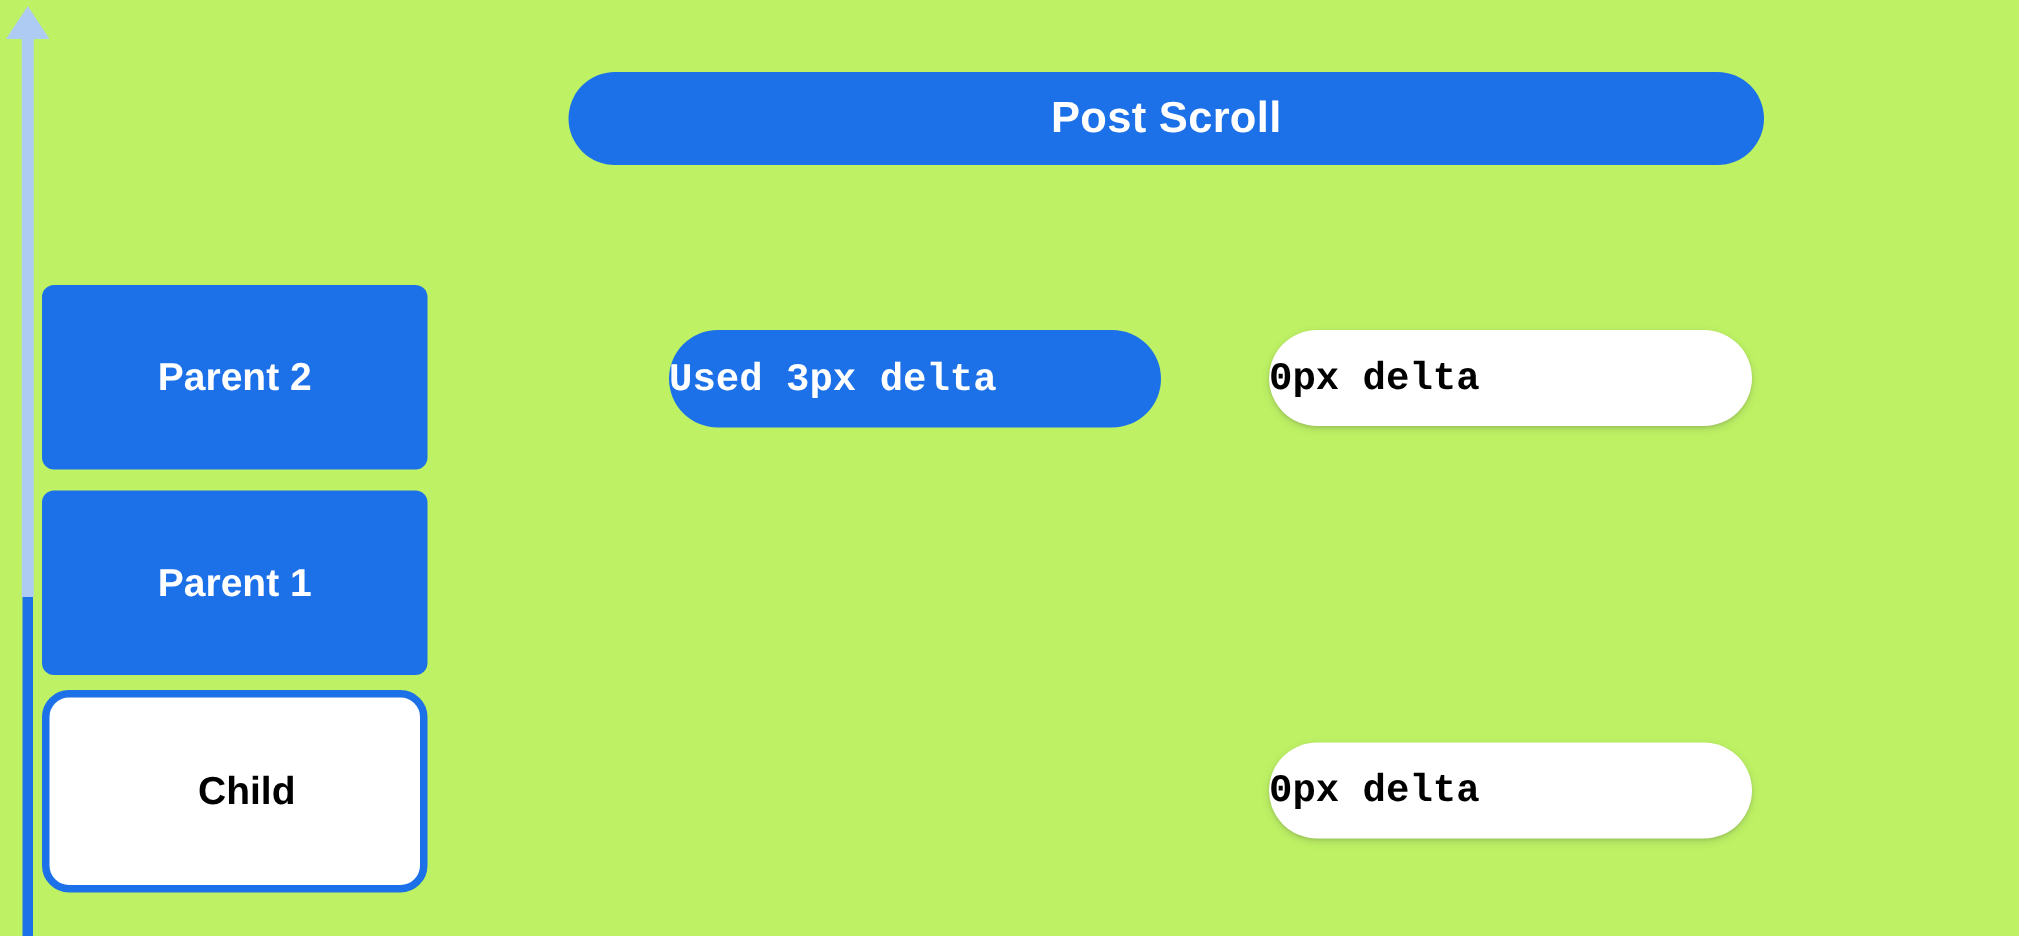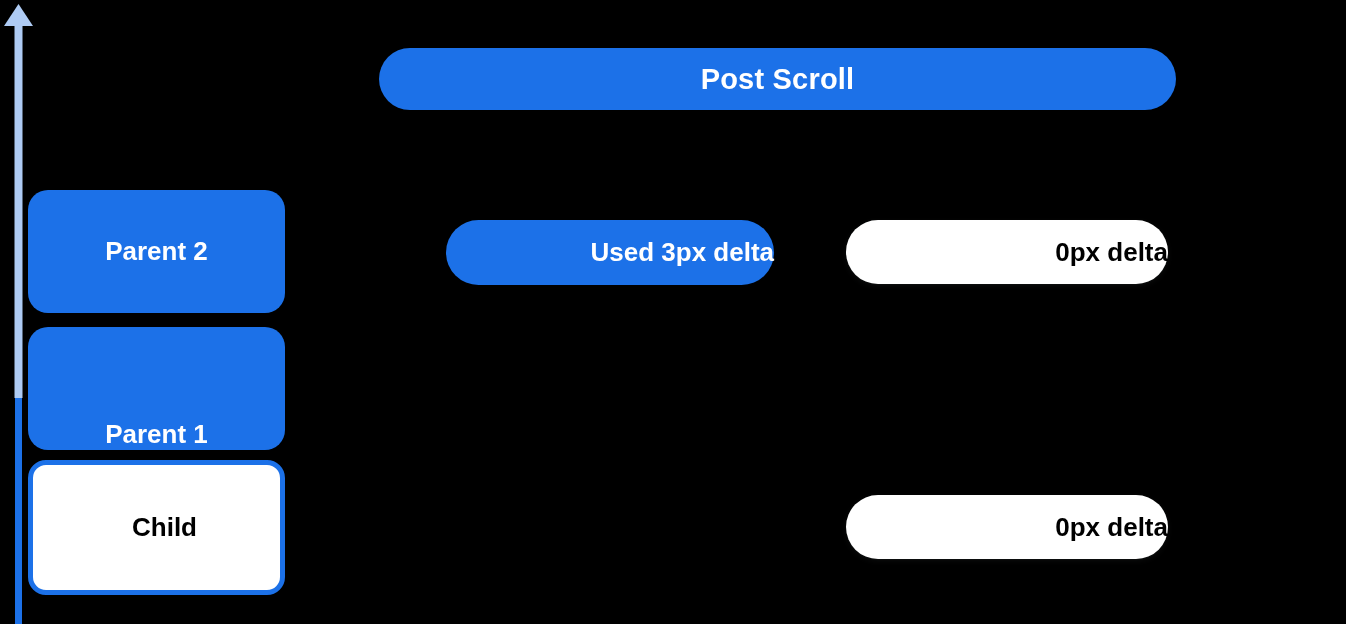--- a/index.html
+++ b/index.html
@@ -8,21 +8,21 @@
     background: #ffffff;
   }
   body {
     font-family: "Liberation Sans", sans-serif;
     -webkit-font-smoothing: antialiased;
   }
   #stage {
     position: relative;
     width: 1346px;
     height: 624px;
-    background: #000000;
+    background: #bef264;
     overflow: hidden;
   }
 
   
   .header-banner {
     position: absolute;
     left: 379px;
     top: 48px;
     width: 797px;
     height: 62px;
@@ -41,21 +41,21 @@
 
   
   .stack-box {
     position: absolute;
     left: 28px;
     width: 257px;
     display: flex;
     align-items: center;
     justify-content: center;
     box-sizing: border-box;
-    border-radius: 20px;
+    border-radius: 8px;
   }
   .stack-box.filled {
     background: #1c71e8;
   }
   .stack-box.filled .label {
     color: #ffffff;
     font-size: 26px;
     font-weight: bold;
   }
   .stack-box.outlined {
@@ -63,38 +63,39 @@
     border: 5px solid #1c71e8;
     border-radius: 18px;
     padding-left: 16px;
   }
   .stack-box.outlined .label {
     color: #000000;
     font-size: 26px;
     font-weight: bold;
   }
   #box-parent2 { top: 190px; height: 123px; }
-  #box-parent1 { top: 327px; height: 123px; align-items: flex-end; }
+  #box-parent1 { top: 327px; height: 123px; }
   #box-child   { top: 460px; height: 135px; }
 
   
   .arrow-svg {
     position: absolute;
     overflow: visible;
   }
   #arrow-up-wrap   { left: 405px; top: 190px; width: 40px; height: 398px; }
   #arrow-down-wrap { left: 783px; top: 190px; width: 40px; height: 398px; }
 
   
   .pill {
     position: absolute;
     display: flex;
     align-items: center;
-    justify-content: flex-end;
+    justify-content: flex-start;
     box-sizing: border-box;
+    font-family: Liberation Mono, monospace;
   }
   .pill.blue {
     background: #1c71e8;
     border-radius: 33px;
   }
   .pill.blue .label {
     color: #ffffff;
     font-size: 26px;
     font-weight: bold;
   }

